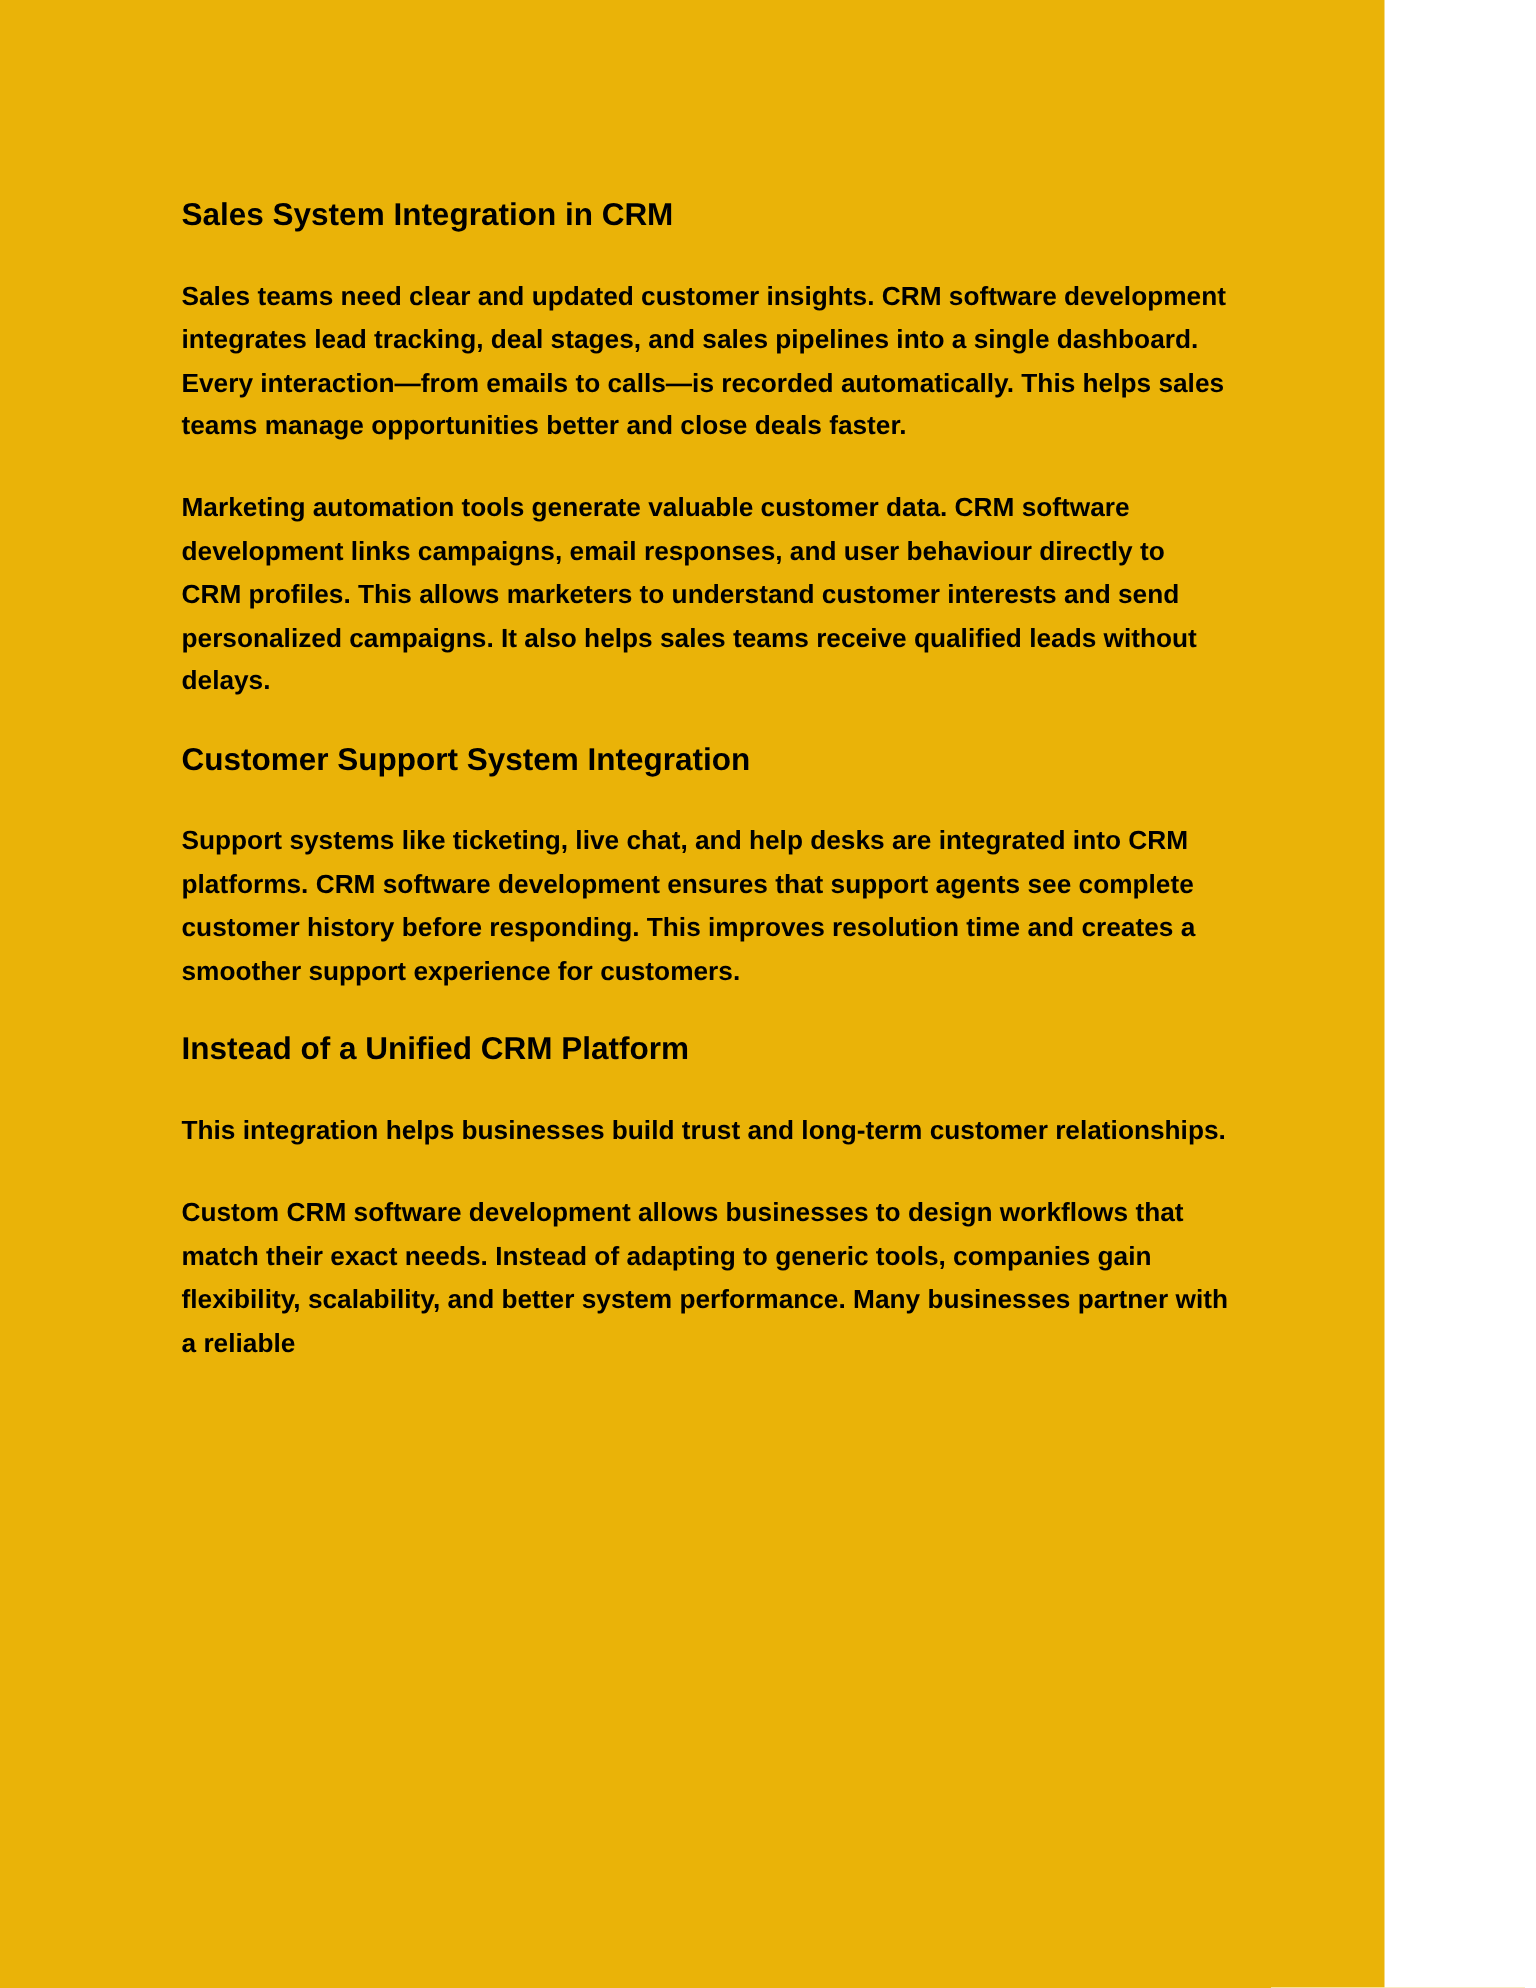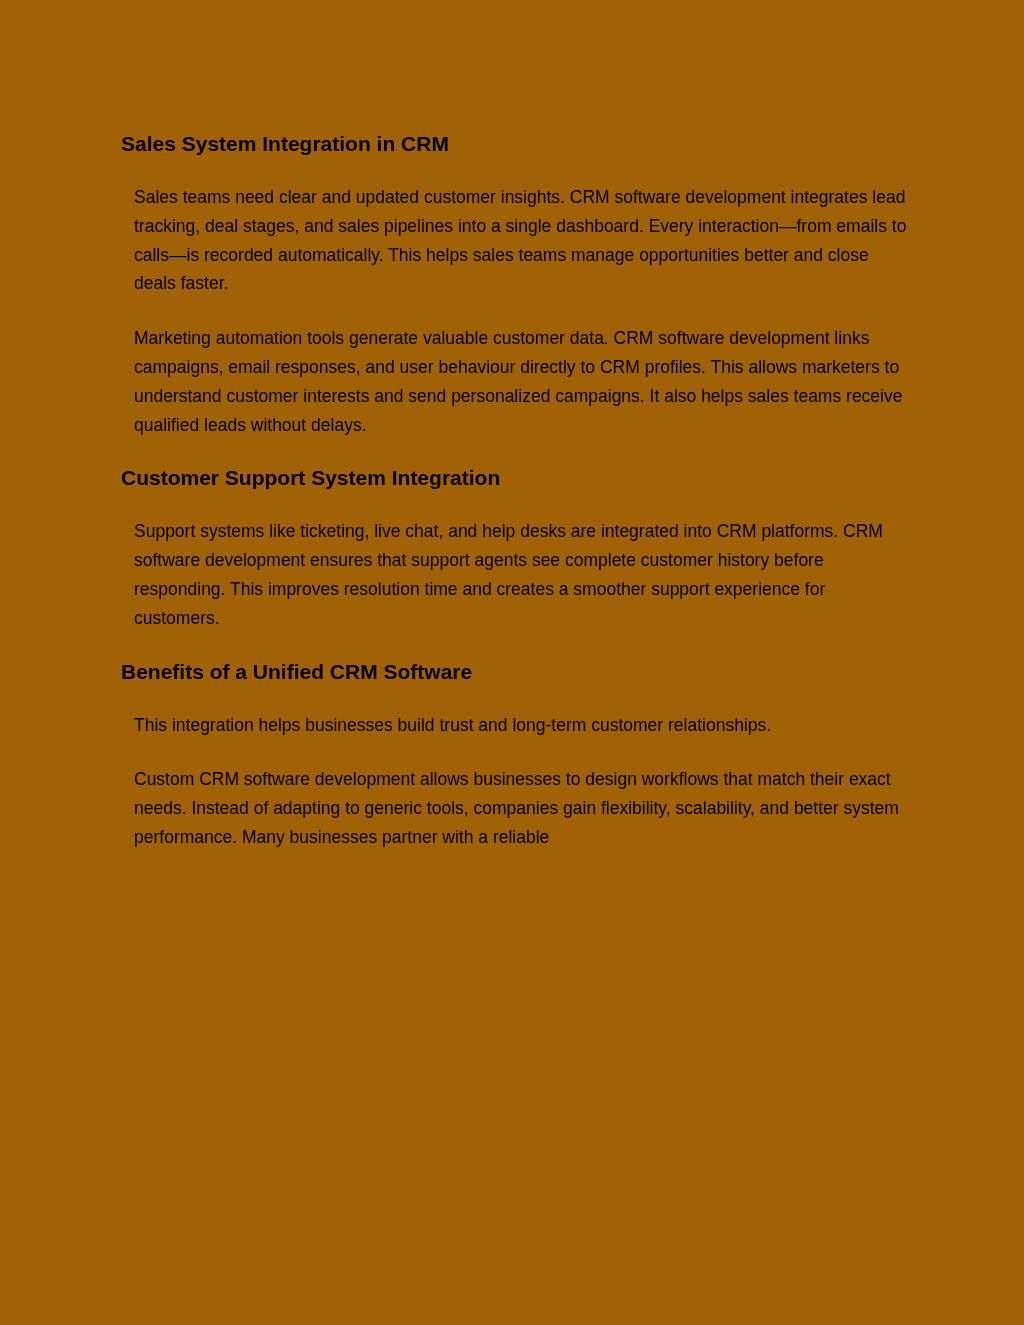--- a/index.html
+++ b/index.html
@@ -9,40 +9,40 @@
   }
   body {
     width: 1024px;
     min-height: 1325px;
     font-family: "Liberation Sans", sans-serif;
     color: #000000;
     -webkit-font-smoothing: antialiased;
   }
   .page {
     box-sizing: border-box;
-    width: 1024px;
+    width: 923px;
     min-height: 1325px;
     padding: 131px 102px 120px 121px;
-    background: #a16207;
+    background: #eab308;
   }
   .doc-heading {
     font-size: 21px;
     font-weight: 700;
     line-height: 26px;
     margin: 26px 0;
     color: #000000;
   }
   .doc-heading:first-child {
     margin-top: 0;
   }
   .doc-paragraph {
     font-size: 17.5px;
-    font-weight: 400;
+    font-weight: 700;
     line-height: 28.8px;
-    margin: 26px 13px;
+    margin: 26px 0;
     color: #000000;
   }
   ul.doc-list {
     margin: 21px 0;
     padding: 0 0 0 60px;
     list-style-type: disc;
   }
   ul.doc-list li {
     font-size: 17.5px;
     font-weight: 400;
@@ -57,20 +57,20 @@
 <div class="page">
 
   <h2 class="doc-heading">Sales System Integration in CRM</h2>
   <p class="doc-paragraph">Sales teams need clear and updated customer insights. CRM software development integrates lead tracking, deal stages, and sales pipelines into a single dashboard. Every interaction—from emails to calls—is recorded automatically. This helps sales teams manage opportunities better and close deals faster.</p>
 
   <p class="doc-paragraph">Marketing automation tools generate valuable customer data. CRM software development links campaigns, email responses, and user behaviour directly to CRM profiles. This allows marketers to understand customer interests and send personalized campaigns. It also helps sales teams receive qualified leads without delays.</p>
 
   <h2 class="doc-heading">Customer Support System Integration</h2>
   <p class="doc-paragraph">Support systems like ticketing, live chat, and help desks are integrated into CRM platforms. CRM software development ensures that support agents see complete customer history before responding. This improves resolution time and creates a smoother support experience for customers.</p>
 
-  <h2 class="doc-heading">Benefits of a Unified CRM Software</h2>
+  <h2 class="doc-heading">Instead of a Unified CRM Platform</h2>
 
 
   <p class="doc-paragraph">This integration helps businesses build trust and long-term customer relationships.</p>
 
   <p class="doc-paragraph">Custom CRM software development allows businesses to design workflows that match their exact needs. Instead of adapting to generic tools, companies gain flexibility, scalability, and better system performance. Many businesses partner with a reliable</p>
 
 </div>
 
 </body></html>

